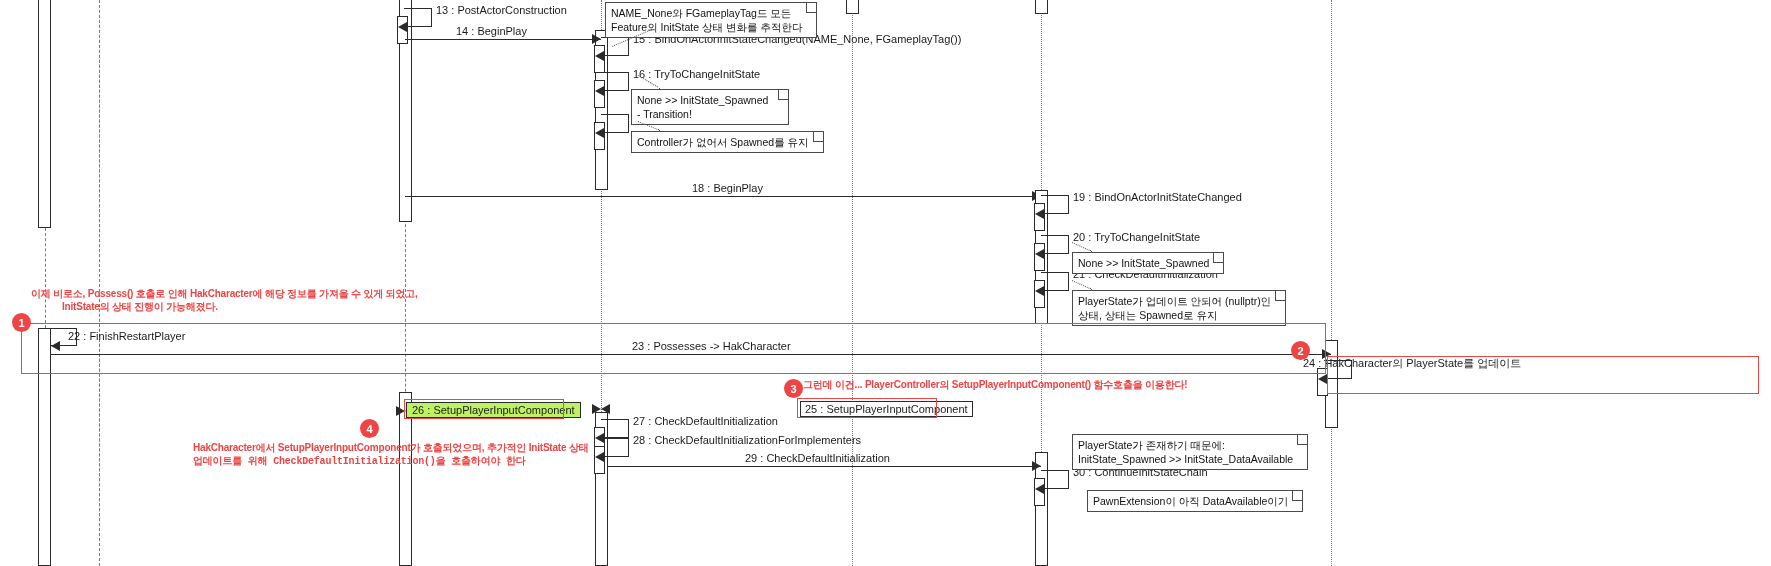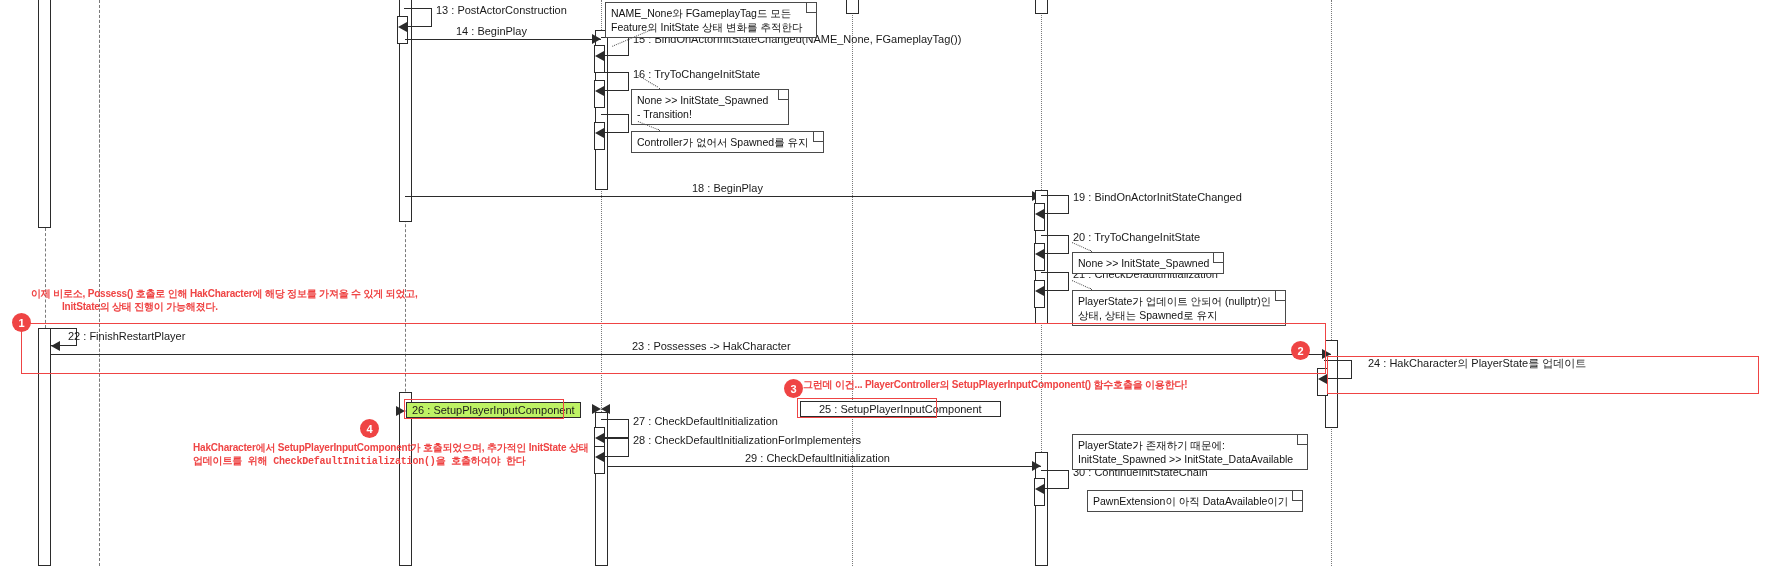--- a/index.html
+++ b/index.html
@@ -111,26 +111,26 @@
     <div class="msglabel" style="left: 1073px; top: 268px;">21 : CheckDefaultInitialization</div>
     <div class="selfhook" style="left: 51px; top: 328px; width: 26px; height: 18px;"></div>
     <div class="arrowL" style="left: 51px; top: 341px;"></div>
     <div class="msglabel" style="left: 68px; top: 330px;">22 : FinishRestartPlayer</div>
     <div class="msgline" style="left: 51px; top: 354px; width: 1280px;"></div>
     <div class="arrowR" style="left: 1322px; top: 349px;"></div>
     <div class="msglabel" style="left: 632px; top: 340px;">23 : Possesses -&gt; HakCharacter</div>
     <div class="selfhook" style="left: 1324px; top: 360px; width: 28px; height: 19px;"></div>
     <div class="act" style="left: 1317px; top: 368px; width: 11px; height: 28px;"></div>
     <div class="arrowL" style="left: 1318px; top: 374px;"></div>
-    <div class="msglabel" style="left: 1368px; top: 356px; text-align: right;">24 : HakCharacter의 PlayerState를 업데이트</div>
+    <div class="msglabel" style="left: 1303px; top: 356px; text-align: right;">24 : HakCharacter의 PlayerState를 업데이트</div>
     <div class="msgline" style="left: 1041px; top: 409px;"></div>
     <div class="arrowR" style="left: 592px; top: 404px;"></div>
     <div class="msglabel" style="left: 0px; top: 395px;"></div>
     <div class="arrowL" style="left: 601px; top: 404px;"></div>
-    <div class="msglabel" style="left: 800px; top: 401px; border: 1px solid rgb(43, 43, 43); background: rgb(255, 255, 255); padding: 1px 18px;">25 : SetupPlayerInputComponent</div>
+    <div class="msglabel" style="left: 800px; top: 401px; border: 1px solid rgb(43, 43, 43); background: rgb(255, 255, 255); padding: 1px 4px;">25 : SetupPlayerInputComponent</div>
     <div class="msgline" style="left: 601px; top: 411px;"></div>
     <div class="arrowR" style="left: 396px; top: 406px;"></div>
     <div class="msglabel" style="left: 0px; top: 397px;"></div>
     <div class="arrowL" style="left: 405px; top: 406px;"></div>
     <div class="msglabel" style="left: 406px; top: 402px; border: 1px solid rgb(43, 43, 43); background: #bef264; padding: 1px 5px;">26 : SetupPlayerInputComponent</div>
     <div class="selfhook" style="left: 601px; top: 419px; width: 28px; height: 19px;"></div>
     <div class="act" style="left: 594px; top: 427px; width: 11px; height: 28px;"></div>
     <div class="arrowL" style="left: 595px; top: 433px;"></div>
     <div class="msglabel" style="left: 633px; top: 415px;">27 : CheckDefaultInitialization</div>
     <div class="selfhook" style="left: 601px; top: 438px; width: 28px; height: 19px;"></div>

